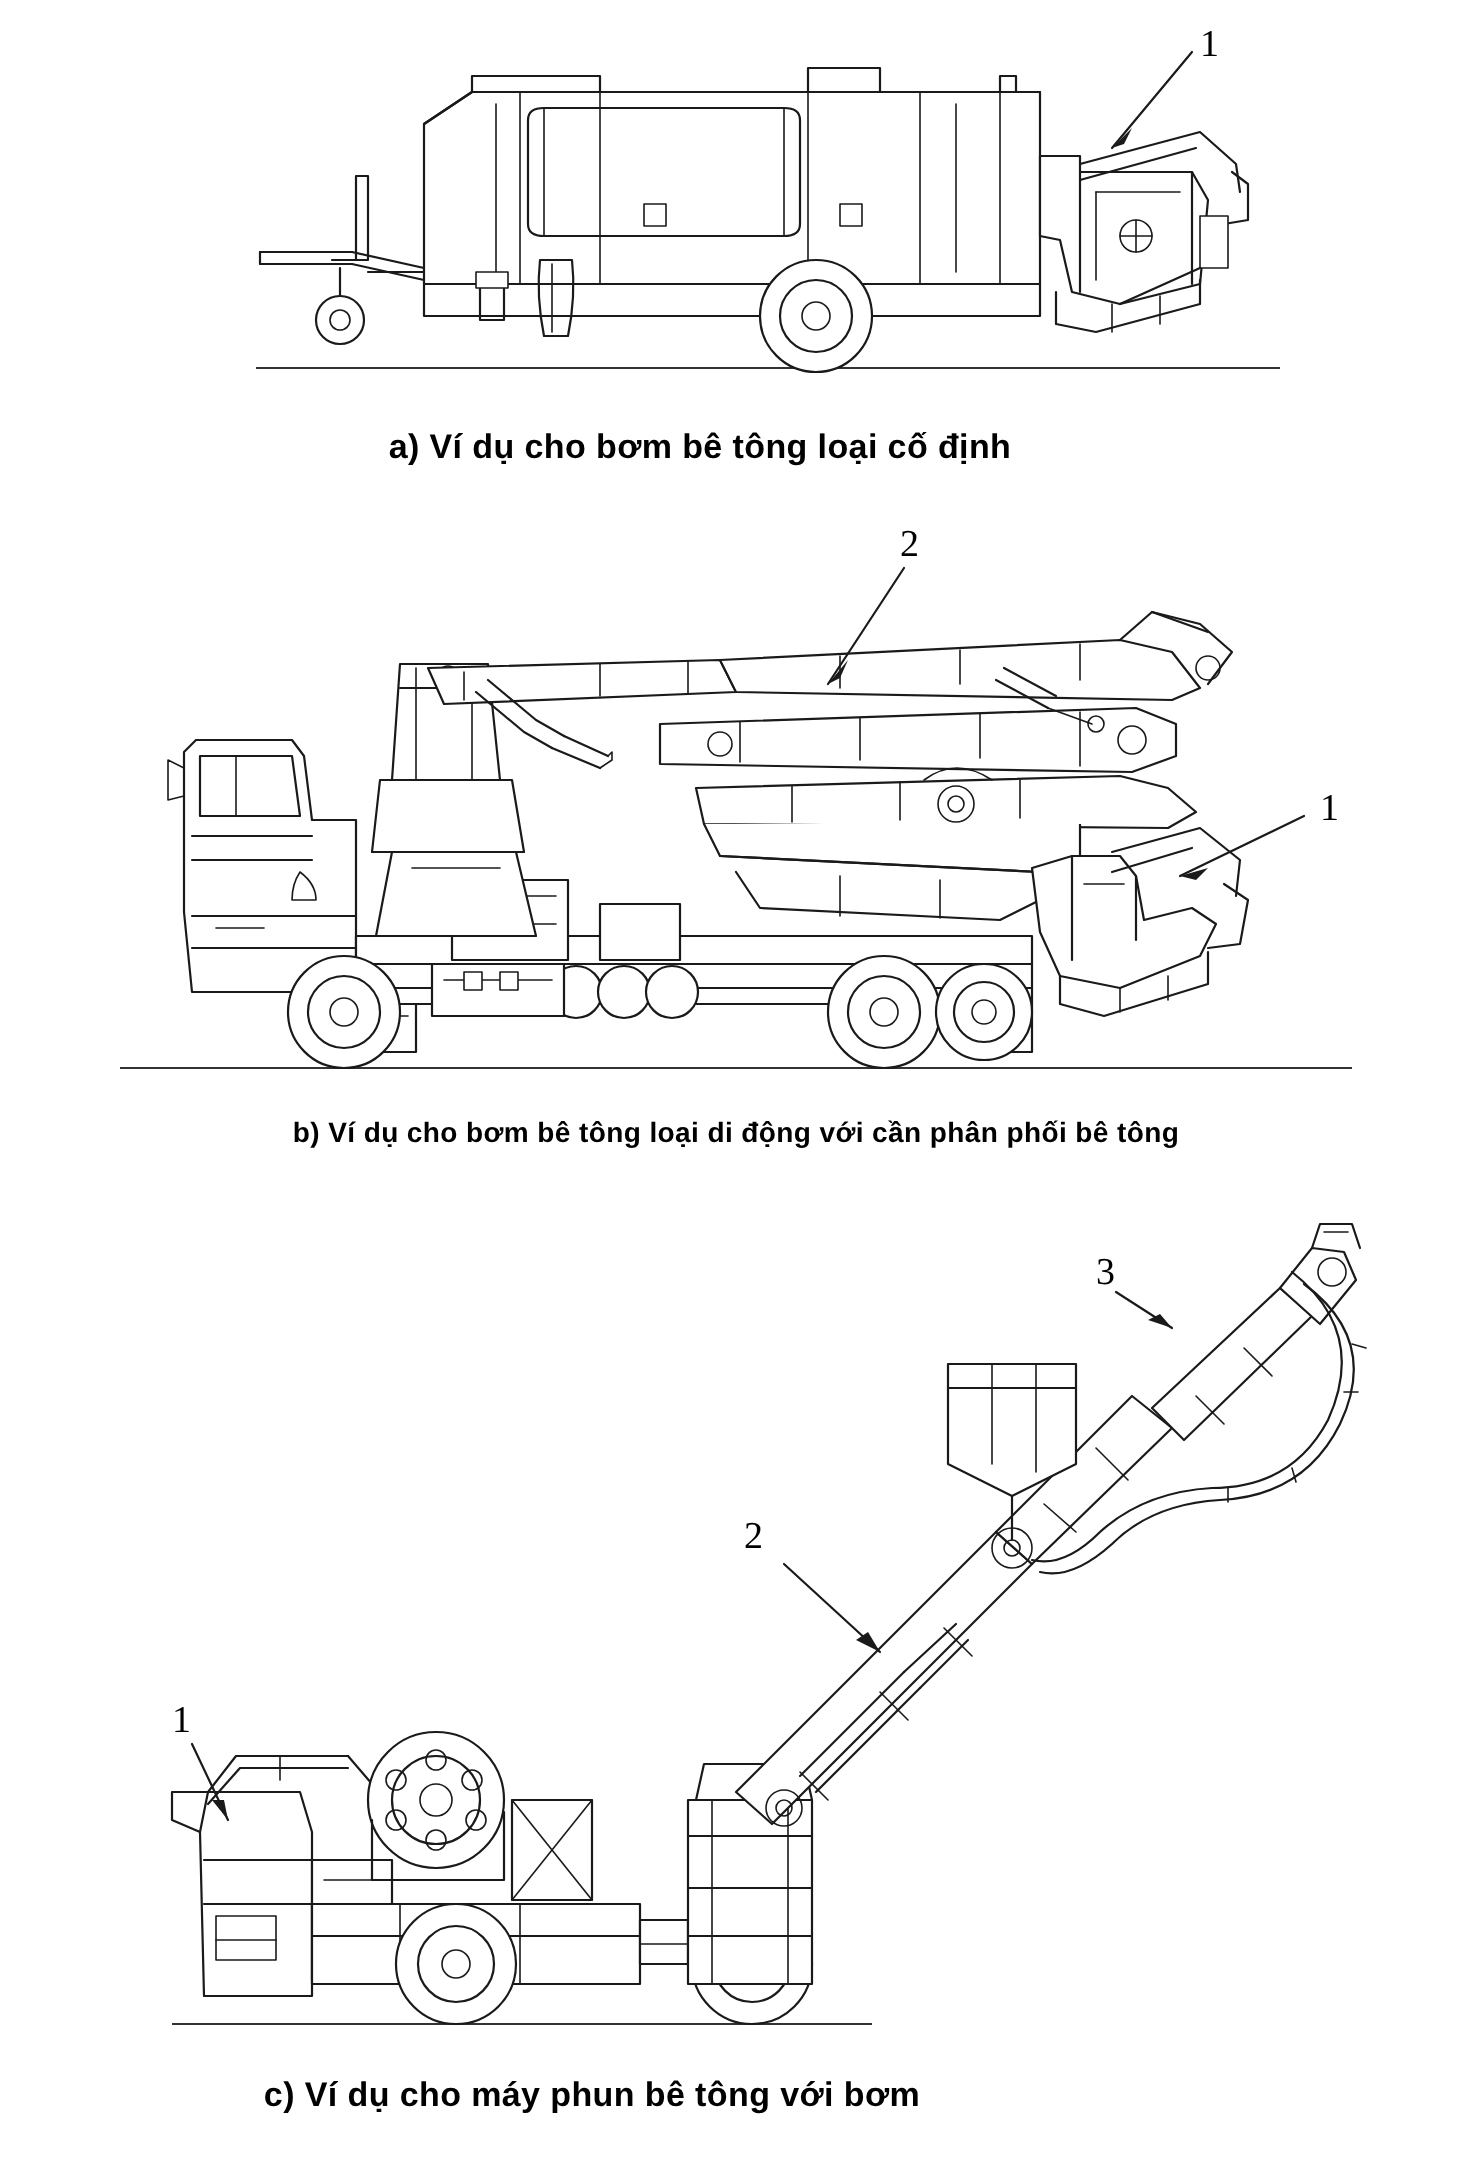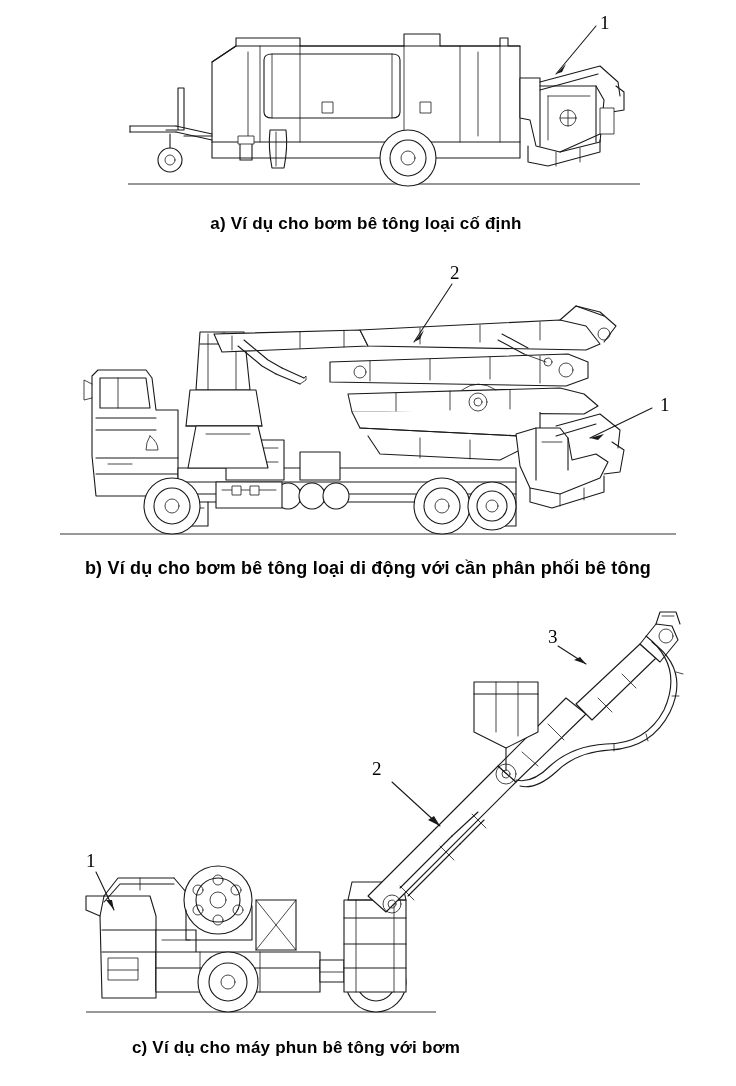--- a/index.html
+++ b/index.html
@@ -24,22 +24,22 @@
     position: relative;
     width: 736px;
   }
   .caption {
     text-align: center;
     font-weight: bold;
     font-size: 17px;
     letter-spacing: 0.2px;
     color: #000;
   }
-  .caption-a { position: absolute; top: 214px; left: 16px; width: 700px; }
-  .caption-b { position: absolute; top: 558px; left: 0; width: 736px; font-size: 18px; }
+  .caption-a { position: absolute; top: 214px; left: 0; width: 700px; }
+  .caption-b { position: absolute; top: 558px; left: 0; width: 736px; font-size: 14px; }
   .caption-c { position: absolute; top: 1038px; left: 0; width: 592px; }
 
   .drawing {
     position: absolute;
     left: 0;
     top: 0;
   }
   .callout {
     position: absolute;
     font-family: "Liberation Serif", serif;

